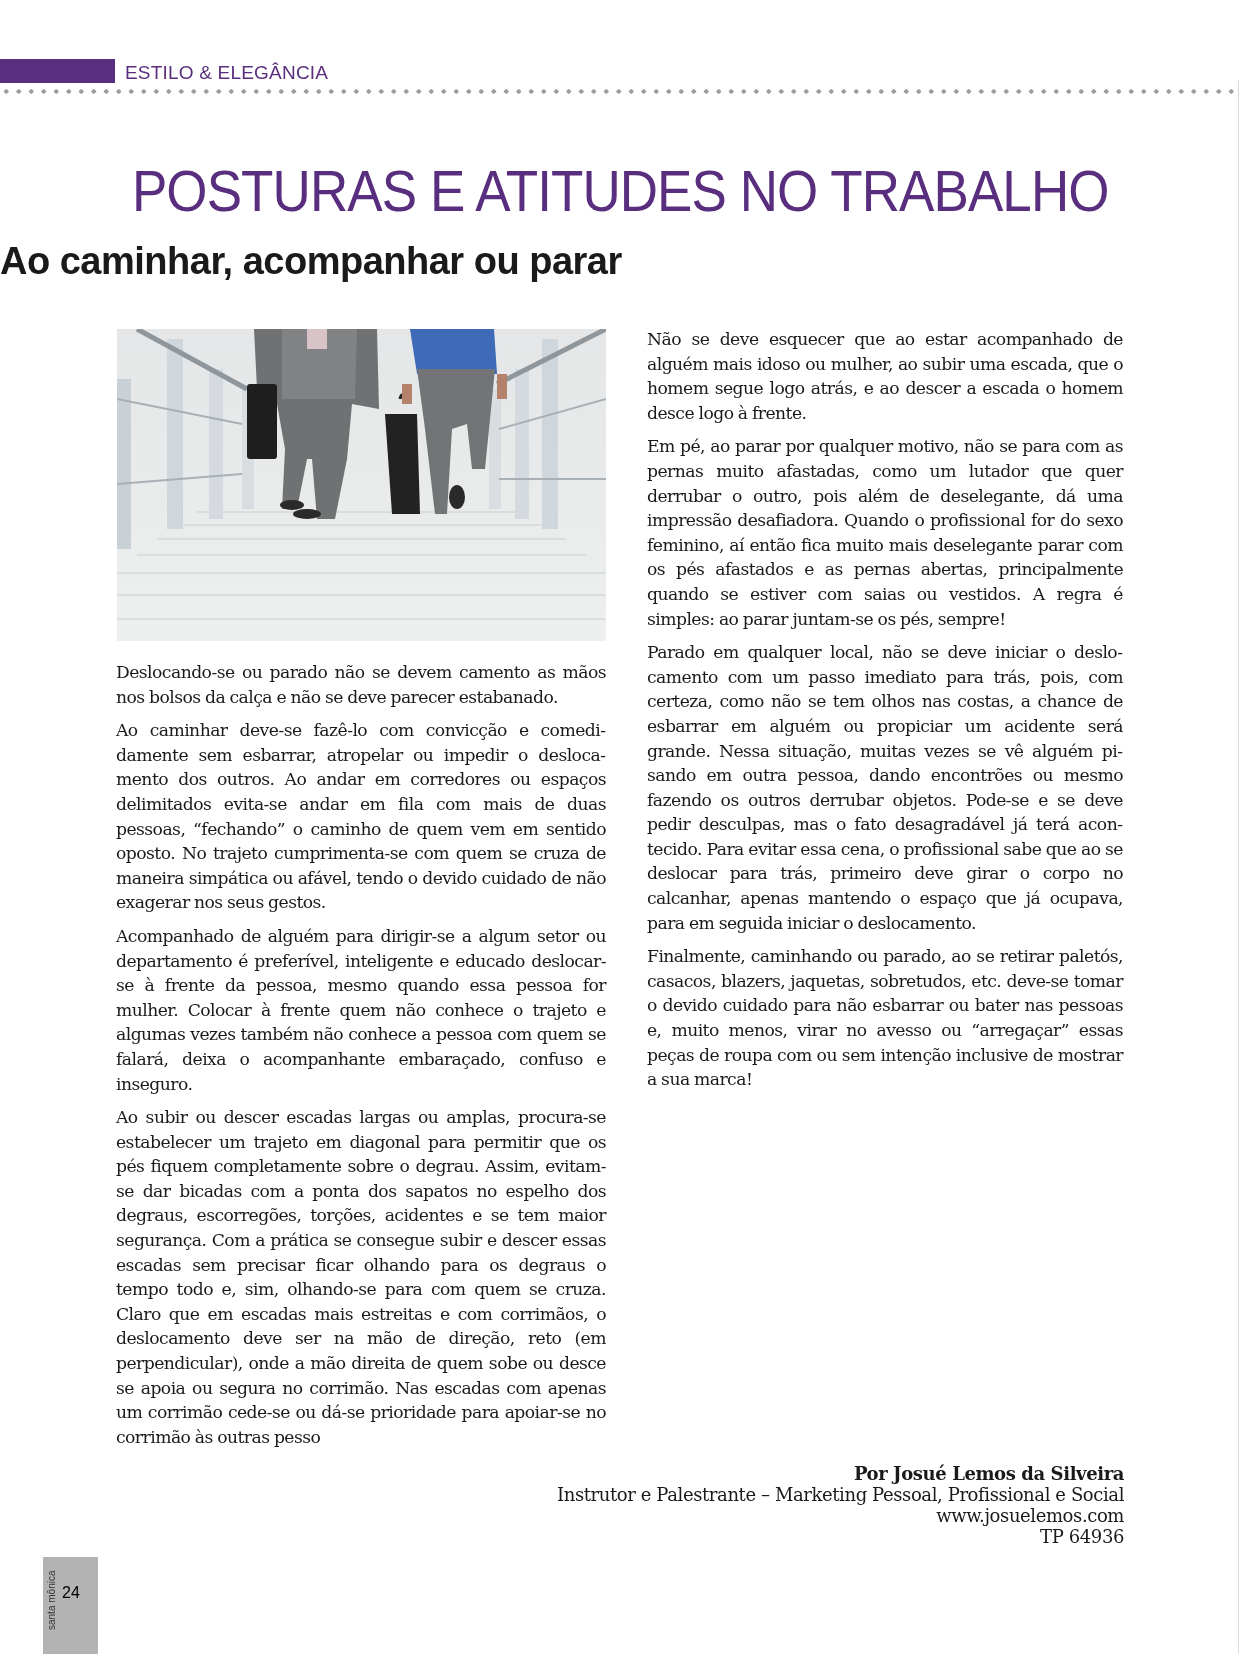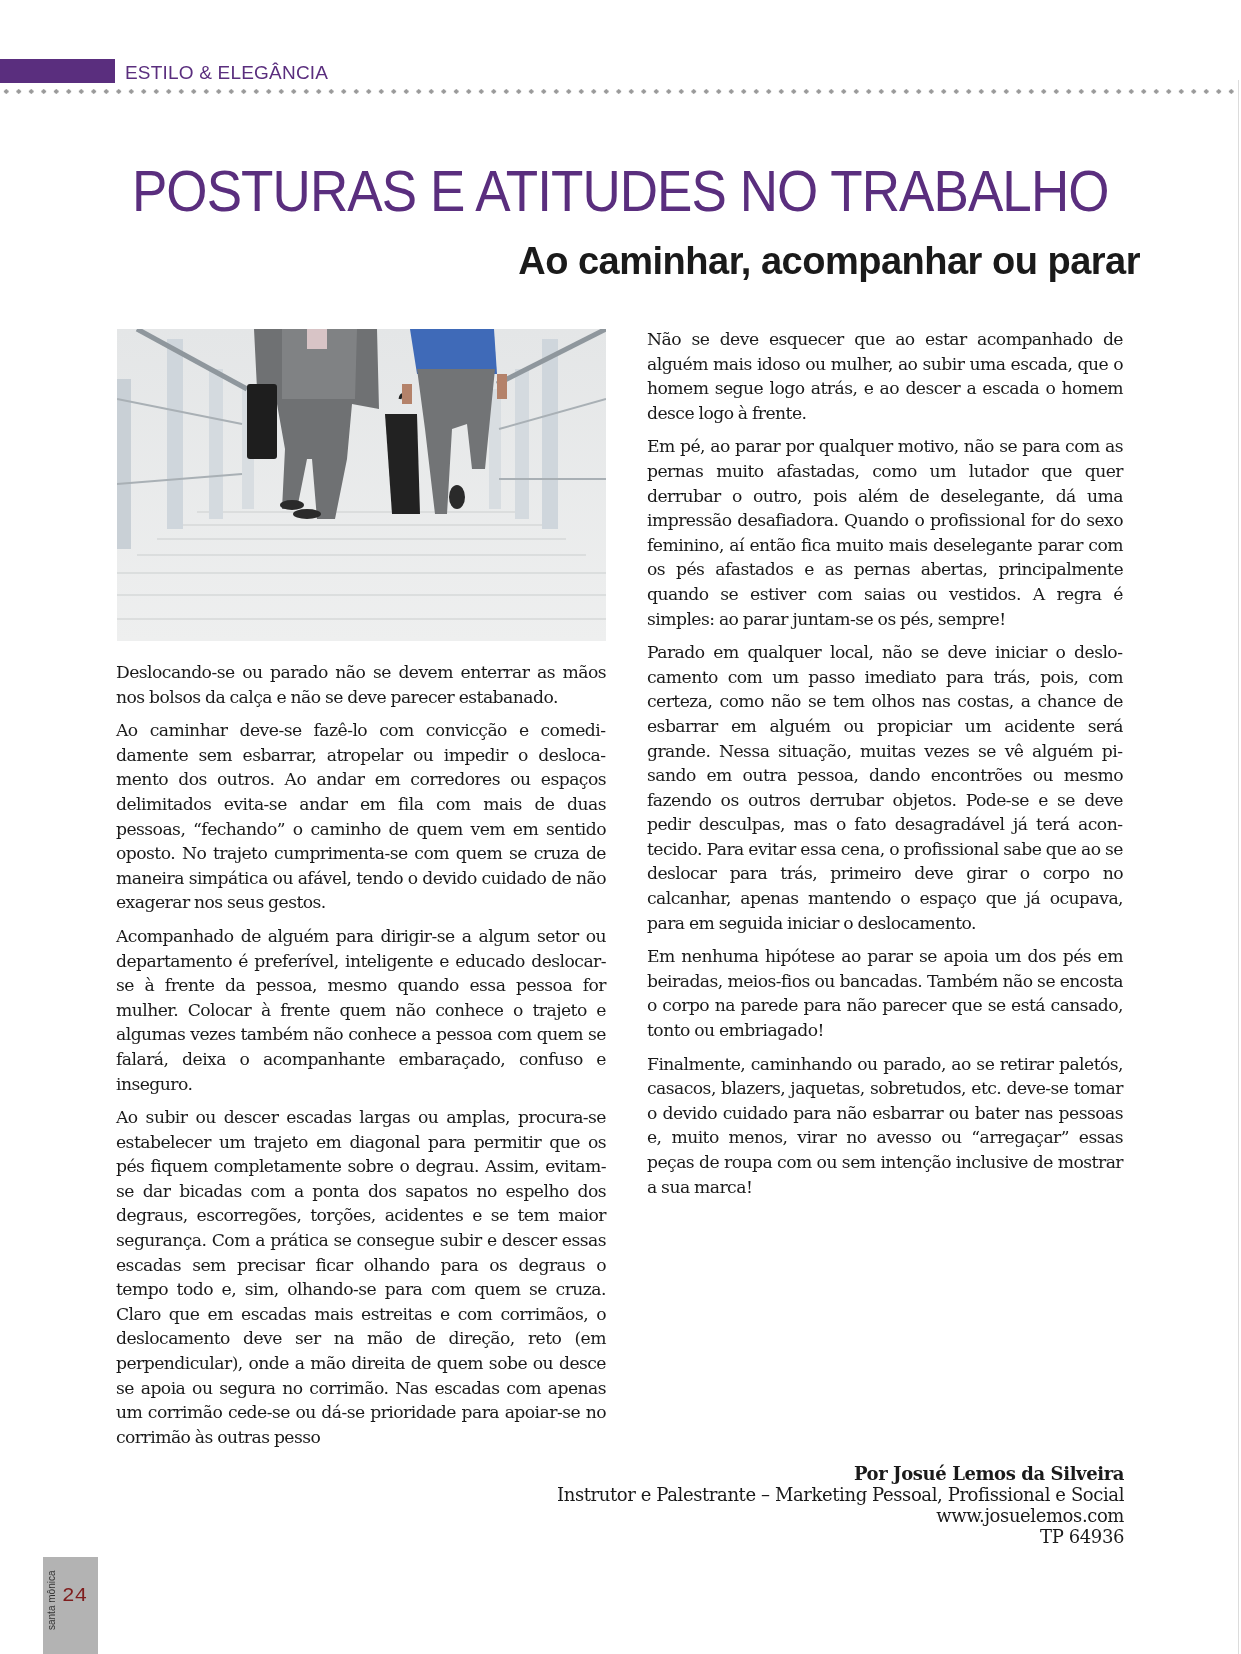--- a/index.html
+++ b/index.html
@@ -19,23 +19,23 @@
     background-size: 12.5px 5px; background-repeat: repeat-x;
   }
   .edge-line { position: absolute; left: 1238px; top: 80px; width: 1px; height: 1574px; background: #dcdcdc; }
   .title {
     position: absolute; left: 0; width: 1241px; top: 158px; text-align: center;
     font-family: "Liberation Sans", sans-serif; font-size: 57px; font-weight: normal;
     color: #5a2e7e; letter-spacing: -1px; transform: scaleX(0.93); transform-origin: 617px 0;
     margin: 0; line-height: 66px;
   }
   .subtitle {
-    position: absolute; left: 0; width: 1112px; top: 238px; text-align: right;
+    position: absolute; left: 0; width: 1112px; top: 238px; text-align: left;
     font-family: "Liberation Sans", sans-serif; font-size: 38px; color: #1a1a1a;
-    margin: 0; line-height: 46px; letter-spacing: -0.5px; padding-left: 28px;
+    margin: 0; line-height: 46px; letter-spacing: -0.5px;
   }
   .photo {
     position: absolute; left: 117px; top: 329px; width: 489px; height: 312px; overflow: hidden;
     background: linear-gradient(180deg, #dfe2e4 0%, #e8eaeb 40%, #f1f2f2 60%, #e9eaea 100%);
   }
   .col {
     position: absolute; font-size: 17.2px; line-height: 24.6px; text-align: justify;
     font-family: "DejaVu Serif", serif; letter-spacing: -0.55px; word-spacing: -0.5px;
   }
   .col p { margin: 0 0 9px 0; hyphens: manual; }
@@ -45,21 +45,21 @@
   .byline {
     position: absolute; right: 117px; top: 1463px; text-align: right;
     font-family: "DejaVu Serif", serif; font-size: 18px; line-height: 21px; letter-spacing: -0.4px;
   }
   .byline .author { font-weight: bold; }
   .folio { position: absolute; left: 43px; top: 1557px; width: 55px; height: 97px; background: #b3b3b3; }
   .folio-mag {
     position: absolute; left: 46px; top: 1630px; transform: rotate(-90deg); transform-origin: 0 0;
     font-family: "Liberation Sans", sans-serif; font-size: 10px; color: #333; white-space: nowrap;
   }
-  .folio-num { position: absolute; left: 62px; top: 1584px; font-family: Liberation Mono, monospace; font-size: 21px; color: #7f1d1d; }
+  .folio-num { position: absolute; left: 62px; top: 1584px; font-family: Liberation Sans, sans-serif; font-size: 16px; color: #000000; }
 </style>
 </head>
 <body>
 
 <div class="section-bar"></div>
 <div class="section-label">ESTILO &amp; ELEGÂNCIA</div>
 <div class="dotted-rule"></div>
 <div class="edge-line"></div>
 
 <h1 class="title">POSTURAS E ATITUDES NO TRABALHO</h1>
@@ -119,31 +119,30 @@
       <path d="M268 85 L300 85 L303 185 L275 185 Z" fill="#222"></path>
       <path d="M283 70 Q285 60 292 72" stroke="#222" stroke-width="3" fill="none"></path>
       <ellipse cx="340" cy="168" rx="8" ry="12" fill="#2a2a2a"></ellipse>
       <rect x="285" y="55" width="10" height="20" fill="#b4826a"></rect>
       <rect x="380" y="45" width="10" height="25" fill="#b4826a"></rect>
     </g>
   </svg>
 </div>
 
 <div class="col col-left">
-  <p>Deslocando-se ou parado não se devem enterrar as mãos nos bolsos da calça e não se deve parecer estabanado.</p>
+  <p>Deslocando-se ou parado não se devem camento as mãos nos bolsos da calça e não se deve parecer estabanado.</p>
   <p>Ao caminhar deve-se fazê-lo com convicção e comedi­damente sem esbarrar, atropelar ou impedir o desloca­mento dos outros. Ao andar em corredores ou espaços delimitados evita-se andar em fila com mais de duas pessoas, “fechando” o caminho de quem vem em sen­tido oposto. No trajeto cumprimenta-se com quem se cruza de maneira simpática ou afável, tendo o devido cuidado de não exagerar nos seus gestos.</p>
   <p>Acompanhado de alguém para dirigir-se a algum setor ou departamento é preferível, inteligente e educado deslocar-se à frente da pessoa, mesmo quando essa pes­soa for mulher. Colocar à frente quem não conhece o trajeto e algumas vezes também não conhece a pessoa com quem se falará, deixa o acompanhante embaraça­do, confuso e inseguro.</p>
   <p>Ao subir ou descer escadas largas ou amplas, procura-se estabelecer um trajeto em diagonal para permitir que os pés fiquem completamente sobre o degrau. Assim, evitam-se dar bicadas com a ponta dos sapatos no es­pelho dos degraus, escorregões, torções, acidentes e se tem maior segurança. Com a prática se consegue subir e descer essas escadas sem precisar ficar olhando para os degraus o tempo todo e, sim, olhando-se para com quem se cruza. Claro que em escadas mais estreitas e com corrimãos, o deslocamento deve ser na mão de di­reção, reto (em perpendicular), onde a mão direita de quem sobe ou desce se apoia ou segura no corrimão. Nas escadas com apenas um corrimão cede-se ou dá-se prioridade para apoiar-se no corrimão às outras pesso­</p>
 </div>
 
 <div class="col col-right">
   <p>Não se deve esquecer que ao estar acompanhado de alguém mais idoso ou mulher, ao subir uma escada, que o homem segue logo atrás, e ao descer a escada o homem desce logo à frente.</p>
   <p>Em pé, ao parar por qualquer motivo, não se para com as pernas muito afastadas, como um lutador que quer derrubar o outro, pois além de deselegante, dá uma impressão desafiadora. Quando o profissional for do sexo feminino, aí então fica muito mais deselegante parar com os pés afastados e as pernas abertas, prin­cipalmente quando se estiver com saias ou vestidos. A regra é simples: ao parar juntam-se os pés, sempre!</p>
   <p>Parado em qualquer local, não se deve iniciar o deslo­camento com um passo imediato para trás, pois, com certeza, como não se tem olhos nas costas, a chance de esbarrar em alguém ou propiciar um acidente será grande. Nessa situação, muitas vezes se vê alguém pi­sando em outra pessoa, dando encontrões ou mesmo fazendo os outros derrubar objetos. Pode-se e se deve pedir desculpas, mas o fato desagradável já terá acon­tecido. Para evitar essa cena, o profissional sabe que ao se deslocar para trás, primeiro deve girar o corpo no calcanhar, apenas mantendo o espaço que já ocupava, para em seguida iniciar o deslocamento.</p>
-  <p>Em nenhuma hipótese ao parar se apoia um dos pés em beiradas, meios-fios ou bancadas. Também não se encosta o corpo na parede para não parecer que se está cansado, tonto ou embriagado!</p>
   <p>Finalmente, caminhando ou parado, ao se retirar paletós, casacos, blazers, jaquetas, sobretudos, etc. deve-se tomar o devido cuidado para não esbarrar ou bater nas pessoas e, muito menos, virar no avesso ou “arregaçar” essas peças de roupa com ou sem intenção inclusive de mostrar a sua marca!</p>
 </div>
 
 <div class="byline">
   <div class="author">Por Josué Lemos da Silveira</div>
   <div>Instrutor e Palestrante – Marketing Pessoal, Profissional e Social</div>
   <div>www.josuelemos.com</div>
   <div>TP 64936</div>
 </div>
 

